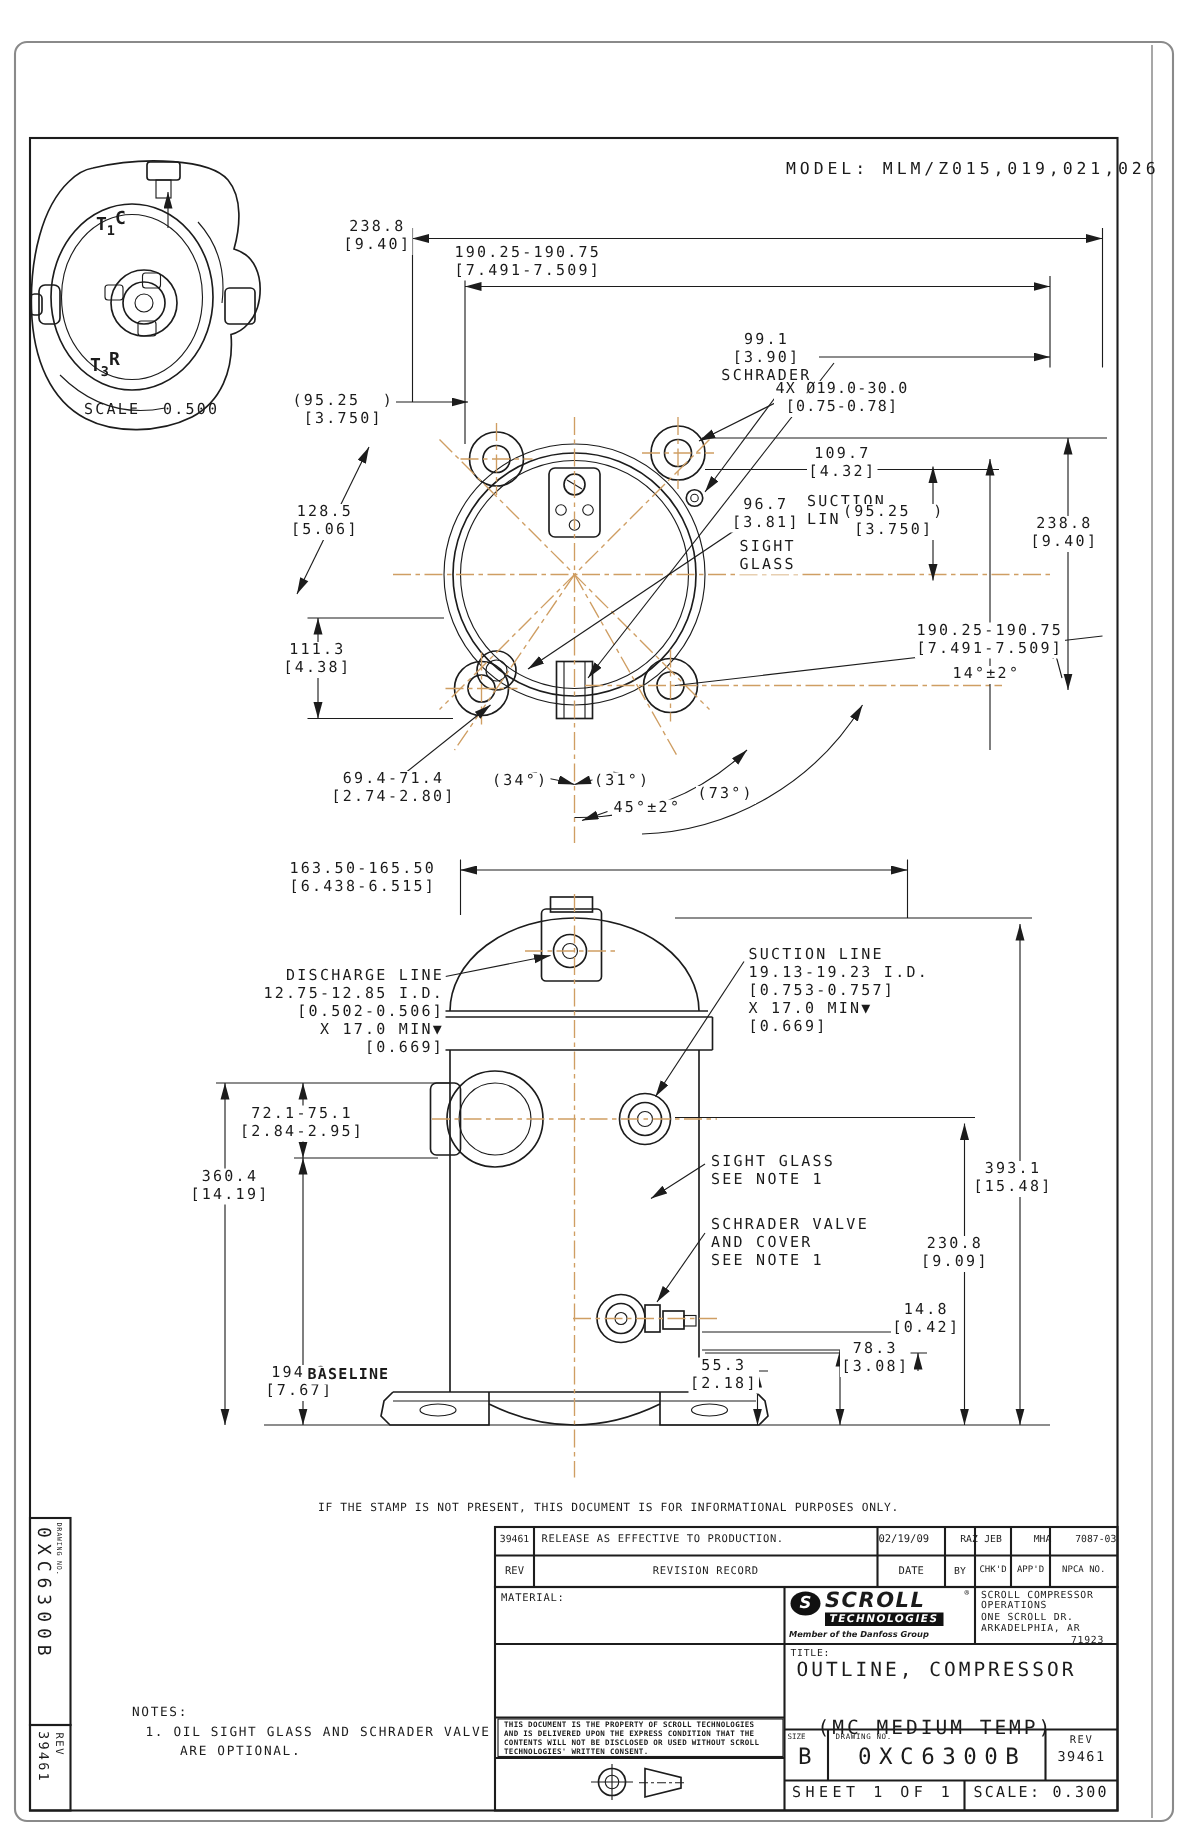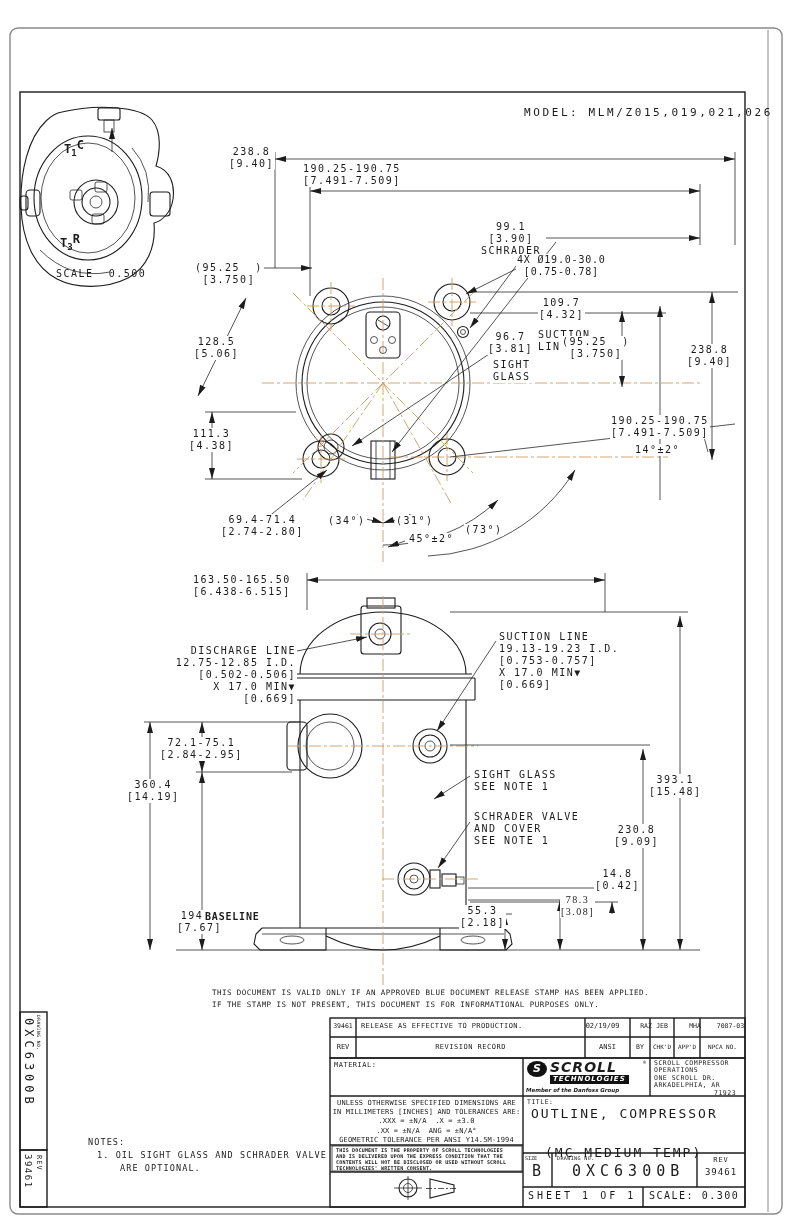--- a/index.html
+++ b/index.html
@@ -309,58 +309,53 @@
 AND COVER
 SEE NOTE 1</div>
 <div class="lbl ctr" style="left:648px;top:774px;">393.1
 [15.48]</div>
 <div class="lbl ctr" style="left:613px;top:824px;">230.8
 [9.09]</div>
 <div class="lbl ctr" style="left:594px;top:868px;">14.8
 [0.42]</div>
 <div class="lbl ctr" style="left:176px;top:878px;margin-top:32px;">194.9
 [7.67]</div>
-<div class="lbl ctr" style="left:560px;top:894px;font-family:Liberation Serif, serif;">78.3
+<div class="lbl ctr" style="left:560px;top:894px;">78.3
 [3.08]</div>
 <div class="lbl ctr" style="left:459px;top:905px;">55.3
 [2.18]</div>
 <div class="lbl bold" style="left:204px;top:911px;font-size:10px;letter-spacing:0.8px;">BASELINE</div>
 
-<div class="tb" style="left:212px;top:987px;font-size:7.5px;letter-spacing:0.45px;line-height:1.6;"><span>THIS DOCUMENT IS VALID ONLY IF AN APPROVED BLUE DOCUMENT RELEASE STAMP HAS BEEN APPLIED.</span><br><span>IF THE STAMP IS NOT PRESENT, THIS DOCUMENT IS FOR INFORMATIONAL PURPOSES ONLY.</span></div>
+<div class="tb" style="left:212px;top:987px;font-size:7.5px;letter-spacing:0.45px;line-height:1.6;"><br><span>IF THE STAMP IS NOT PRESENT, THIS DOCUMENT IS FOR INFORMATIONAL PURPOSES ONLY.</span></div>
 
 <div class="tb" style="left:88px;top:1137px;font-size:8.5px;letter-spacing:1.1px;">NOTES:</div>
 <div class="tb" style="left:97px;top:1150px;font-size:8.5px;letter-spacing:1.1px;">1. OIL SIGHT GLASS AND SCHRADER VALVE</div>
 <div class="tb" style="left:120px;top:1163px;font-size:8.5px;letter-spacing:1.1px;">ARE OPTIONAL.</div>
 
 <div class="vtxt" style="left:36px;top:1015px;height:60px;font-size:4.5px;letter-spacing:0.5px;">DRAWING NO.</div>
 <div class="vtxt" style="left:22px;top:1018px;height:130px;font-size:12px;letter-spacing:4px;">0XC6300B</div>
 <div class="vtxt" style="left:35px;top:1155px;height:48px;font-size:7px;letter-spacing:1px;">REV</div>
 <div class="vtxt" style="left:23px;top:1154px;height:50px;font-size:9px;letter-spacing:1.5px;">39461</div>
 
 <div class="tb ctr" style="left:330px;top:1022px;width:26px;font-size:6.5px;">39461</div>
 <div class="tb" style="left:361px;top:1022px;font-size:7px;letter-spacing:0.4px;">RELEASE AS EFFECTIVE TO PRODUCTION.</div>
 <div class="tb ctr" style="left:585px;top:1022px;width:35px;font-size:7px;">02/19/09</div>
 <div class="tb ctr" style="left:630px;top:1022px;width:32px;font-size:6.5px;">RAZ</div>
 <div class="tb ctr" style="left:650px;top:1022px;width:24px;font-size:6.5px;">JEB</div>
 <div class="tb ctr" style="left:674px;top:1022px;width:42px;font-size:6.5px;">MHA</div>
 <div class="tb ctr" style="left:700px;top:1022px;width:61px;font-size:6.5px;">7087-03</div>
 <div class="tb ctr" style="left:330px;top:1043px;width:26px;font-size:7px;">REV</div>
 <div class="tb ctr" style="left:356px;top:1043px;width:229px;font-size:7px;letter-spacing:0.5px;">REVISION RECORD</div>
-<div class="tb ctr" style="left:585px;top:1043px;width:45px;font-size:7px;">ANSI</div>
+<div class="tb ctr" style="left:585px;top:1043px;width:45px;font-size:7px;">DATE</div>
 <div class="tb ctr" style="left:630px;top:1043px;width:20px;font-size:6.5px;">BY</div>
 <div class="tb ctr" style="left:650px;top:1043px;width:24px;font-size:6px;">CHK'D</div>
 <div class="tb ctr" style="left:674px;top:1043px;width:26px;font-size:6px;">APP'D</div>
 <div class="tb ctr" style="left:700px;top:1043px;width:45px;font-size:6px;">NPCA NO.</div>
 
 <div class="tb" style="left:334px;top:1061px;font-size:7px;letter-spacing:0.5px;">MATERIAL:</div>
-<div class="tb ctr" style="left:330px;top:1099px;width:193px;font-size:7px;line-height:1.32;letter-spacing:0.15px;">UNLESS OTHERWISE SPECIFIED DIMENSIONS ARE
-IN MILLIMETERS [INCHES] AND TOLERANCES ARE:
-.XXX = ±N/A  .X = ±3.0
-.XX = ±N/A  ANG = ±N/A°
-GEOMETRIC TOLERANCE PER ANSI Y14.5M-1994</div>
 <div class="tb bold" style="left:336px;top:1148px;font-size:5px;line-height:1.18;letter-spacing:0.2px;">THIS DOCUMENT IS THE PROPERTY OF SCROLL TECHNOLOGIES
 AND IS DELIVERED UPON THE EXPRESS CONDITION THAT THE
 CONTENTS WILL NOT BE DISCLOSED OR USED WITHOUT SCROLL
 TECHNOLOGIES' WRITTEN CONSENT.</div>
 
 <div style="position:absolute;z-index:2;left:527px;top:1061px;width:20px;height:16px;border-radius:50%;background:#111;color:#fff;font:bold italic 11px/16px 'DejaVu Sans',sans-serif;text-align:center;">S</div>
 <div class="tb" style="left:550px;top:1059px;font:bold italic 14px 'DejaVu Sans',sans-serif;letter-spacing:1px;">SCROLL</div>
 <div class="tb" style="left:550px;top:1075px;background:#111;color:#fff;font:bold italic 7px/9px 'DejaVu Sans',sans-serif;padding:0 3px;letter-spacing:1px;">TECHNOLOGIES</div>
 <div class="tb" style="left:526px;top:1087px;font:bold italic 5.5px 'DejaVu Sans',sans-serif;">Member of the Danfoss Group</div>
 <div class="tb" style="left:643px;top:1059px;font-size:5px;">®</div>

